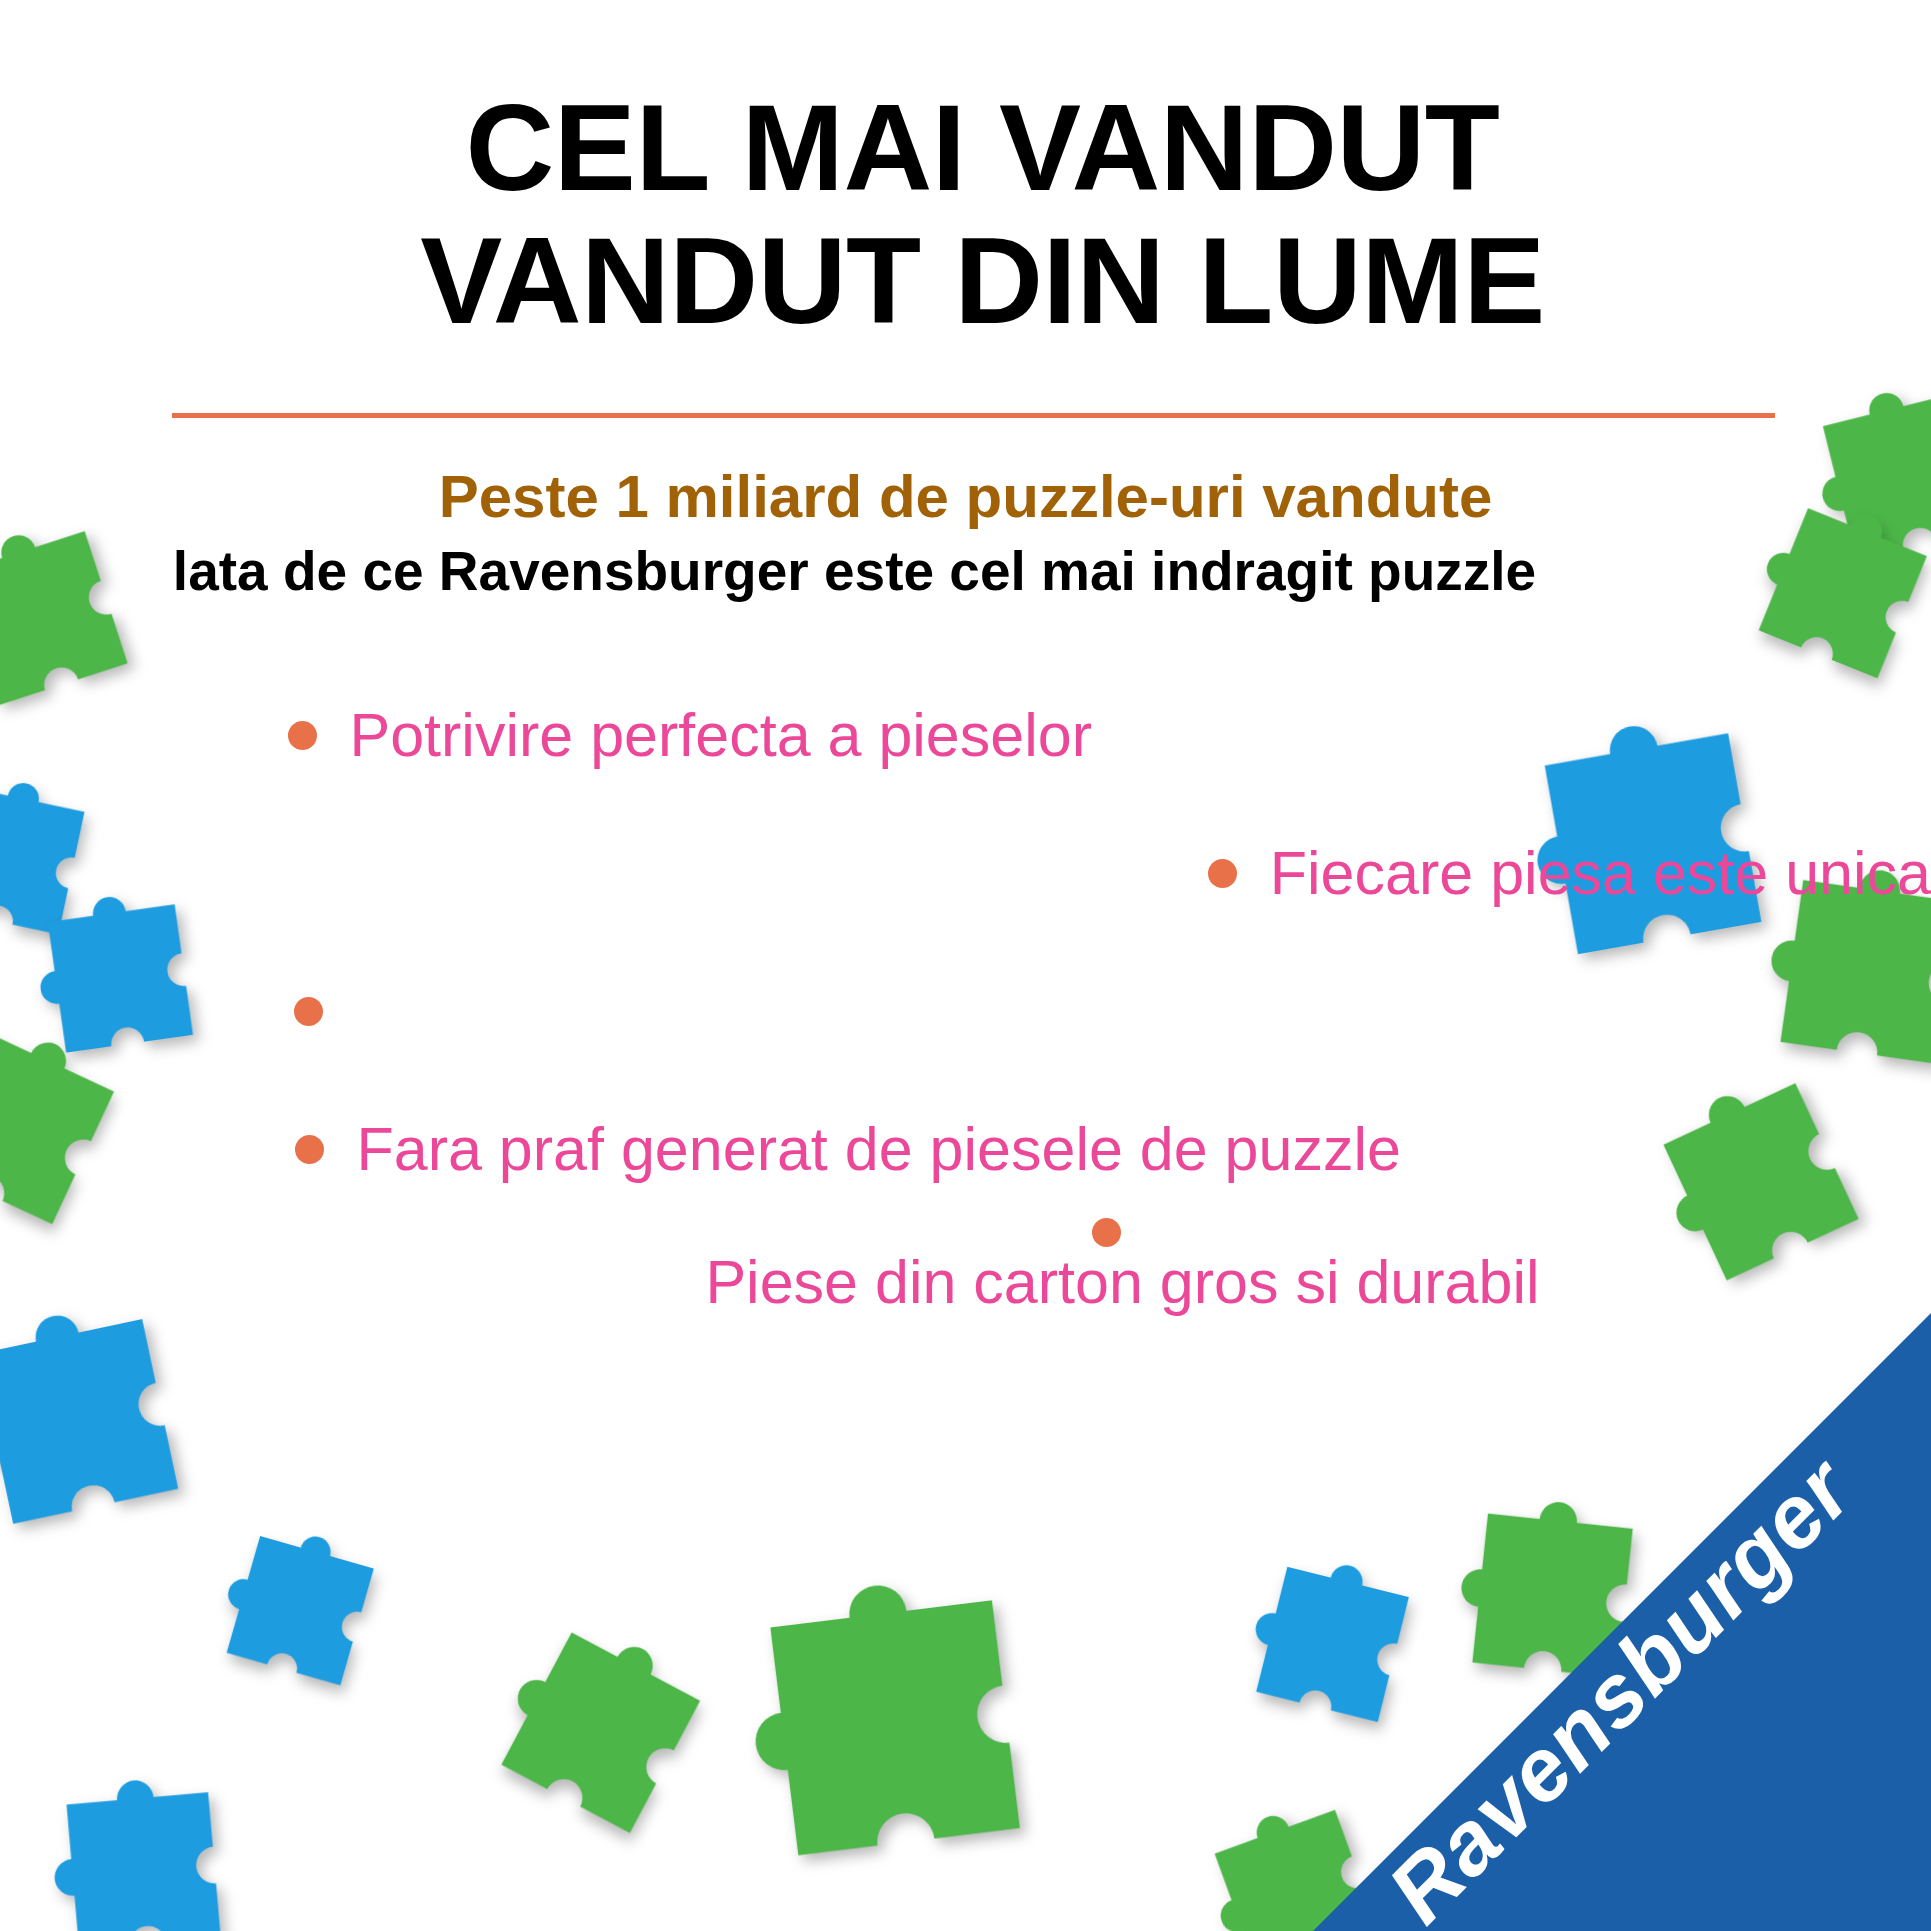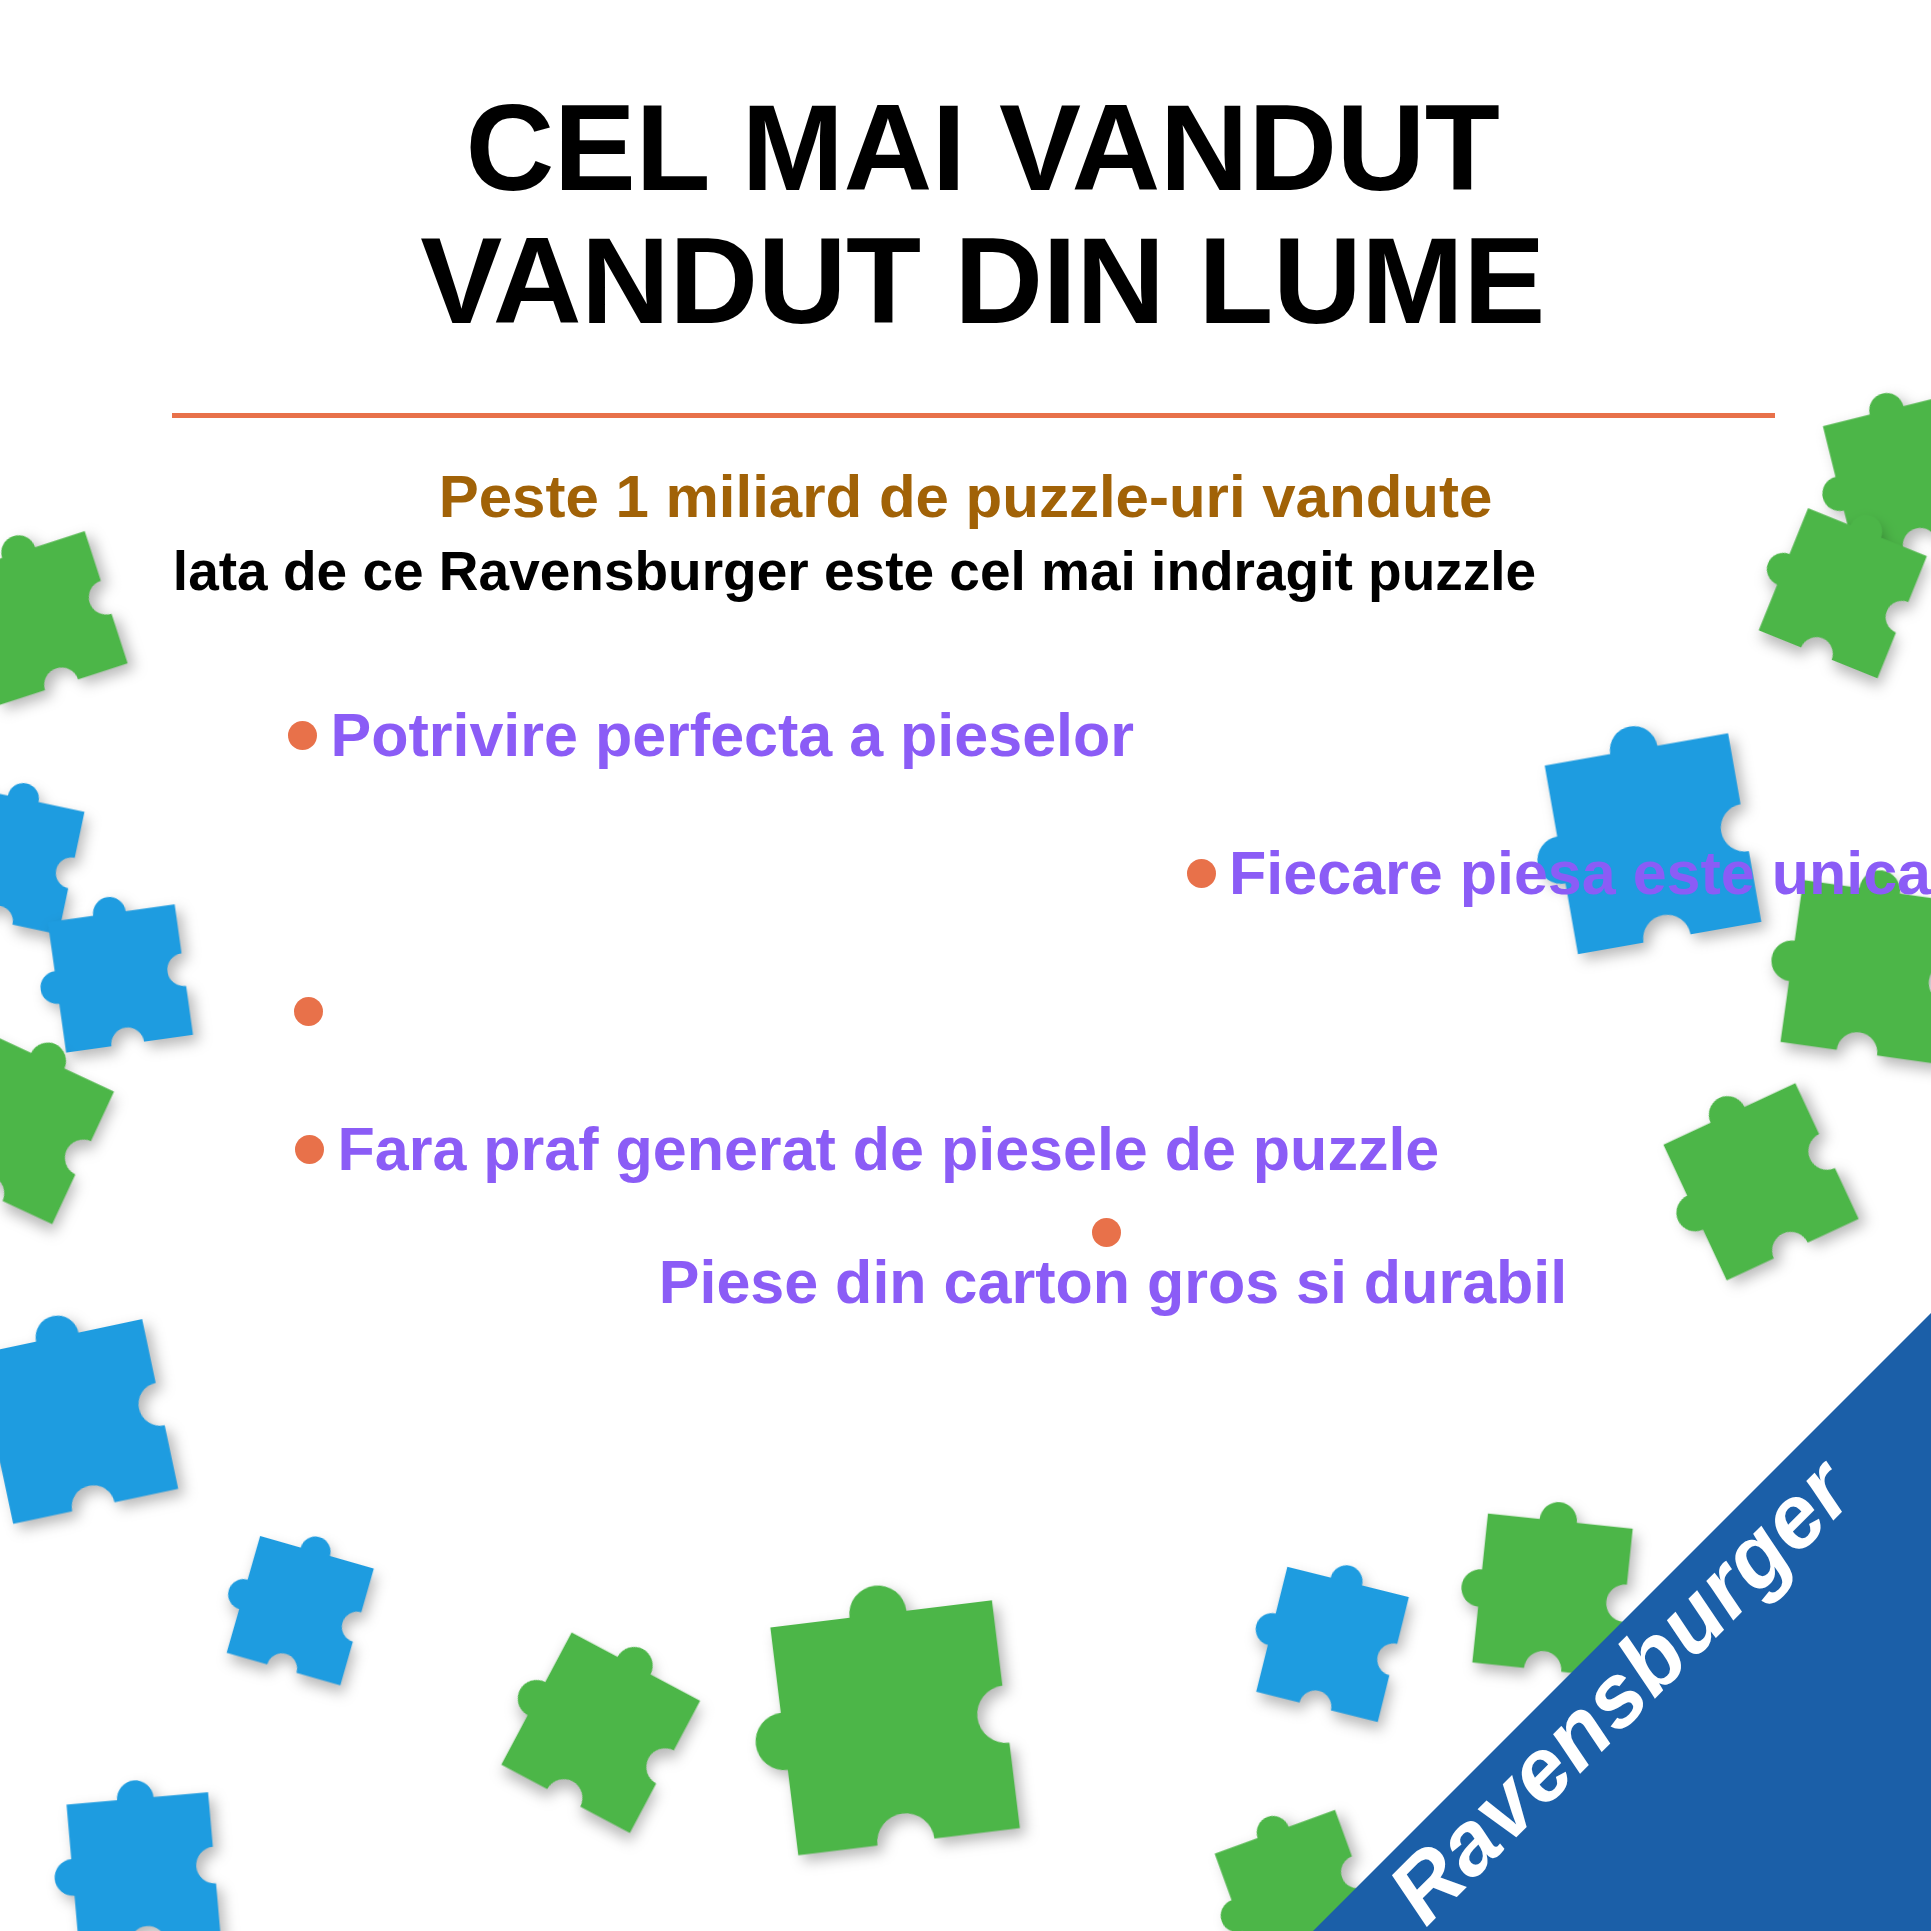--- a/index.html
+++ b/index.html
@@ -103,23 +103,24 @@
   .bullet-dot {
     width: 29px;
     height: 29px;
     border-radius: 50%;
     background: #e8714a;
     flex: 0 0 auto;
     margin-right: 13.5px;
   }
   .bullet-text {
     font-size: 61px;
-    font-weight: bold;
-    color: #8b5cf6;
+    font-weight: normal;
+    color: #ec4899;
     white-space: nowrap;
+    margin-left: 19px;
   }
   .b0 { padding-left: 288px; }
   .b1 { padding-left: 292px; justify-content: flex-end; }
   .b2 { padding-left: 294px; }
   .b3 { padding-left: 295px; }
   .b4 { padding-left: 295px; flex-direction: column; }
 
   
   .ribbon {
     position: absolute;

